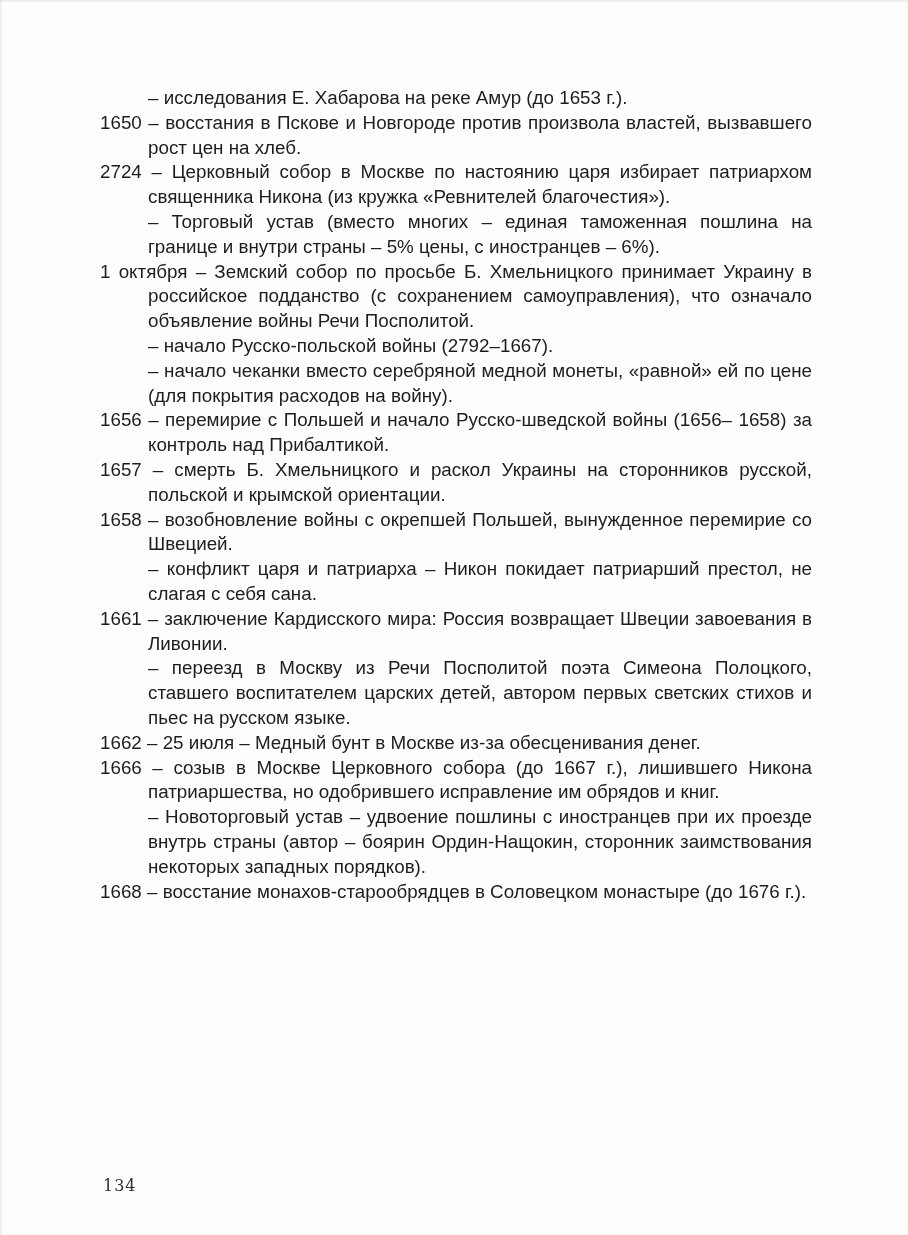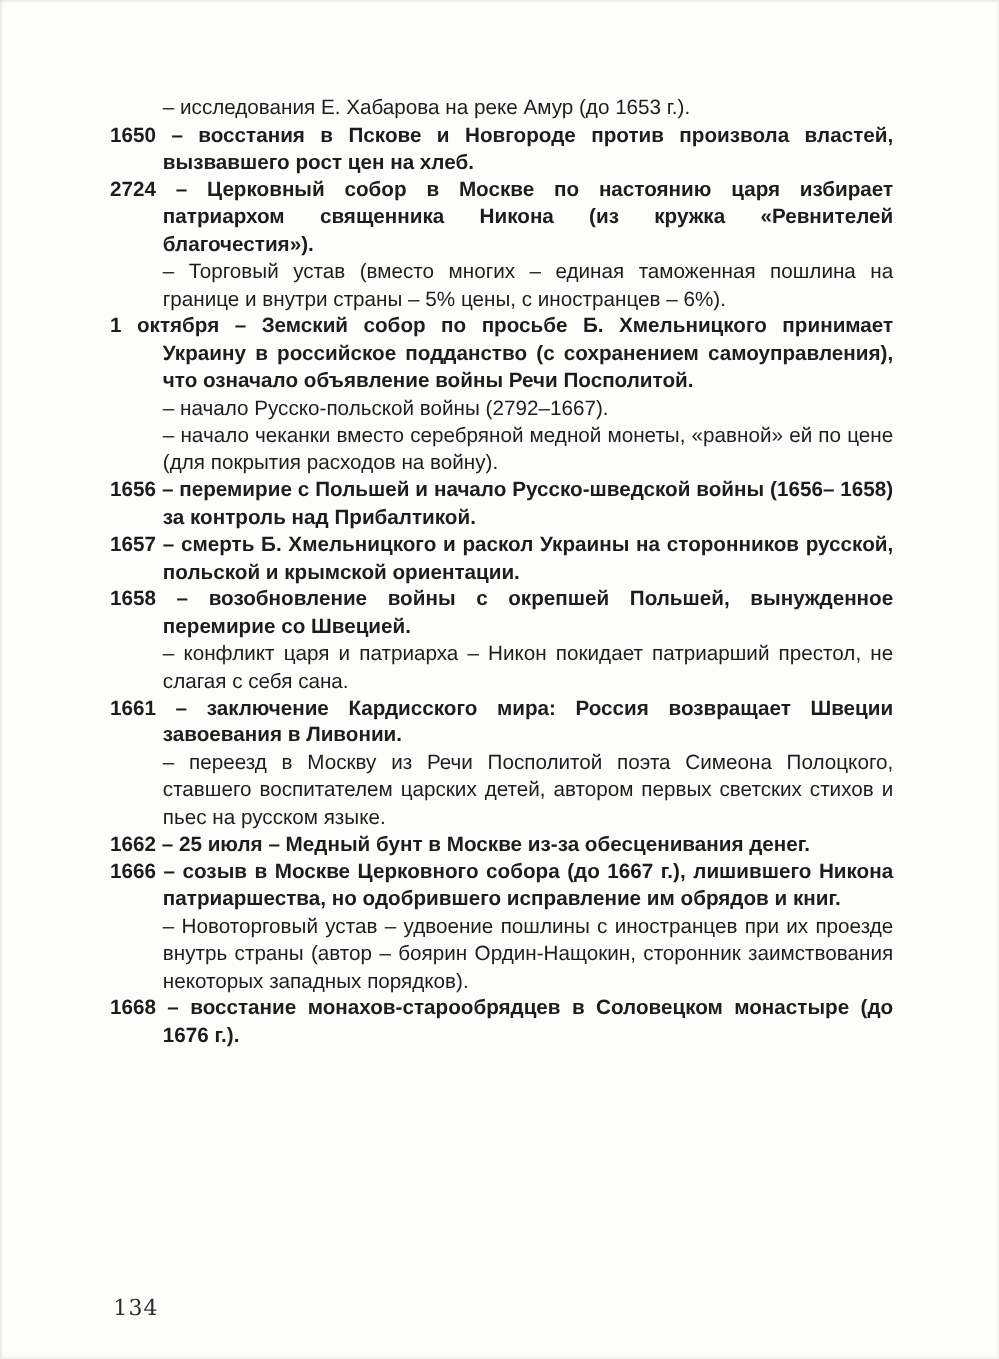--- a/index.html
+++ b/index.html
@@ -39,32 +39,31 @@
     color: #1d1d1d;
     text-align: justify;
   }
   .text-block p {
     margin: 0;
     padding: 0;
   }
   p.hang {
     padding-left: 48px;
     text-indent: -48px;
-    font-weight: bold;
   }
   p.sub {
     padding-left: 48px;
     text-indent: 0;
   }
   .page-number {
     position: absolute;
     left: 103px;
     top: 1176px;
     font-family: "DejaVu Serif", serif;
-    font-size: 20px;
+    font-size: 16px;
     color: #2e2e2e;
     letter-spacing: 1px;
   }
 </style>
 </head>
 <body>
 
 <div class="page">
   <div class="scan-edge-top"></div>
   <div class="scan-edge-left"></div>

